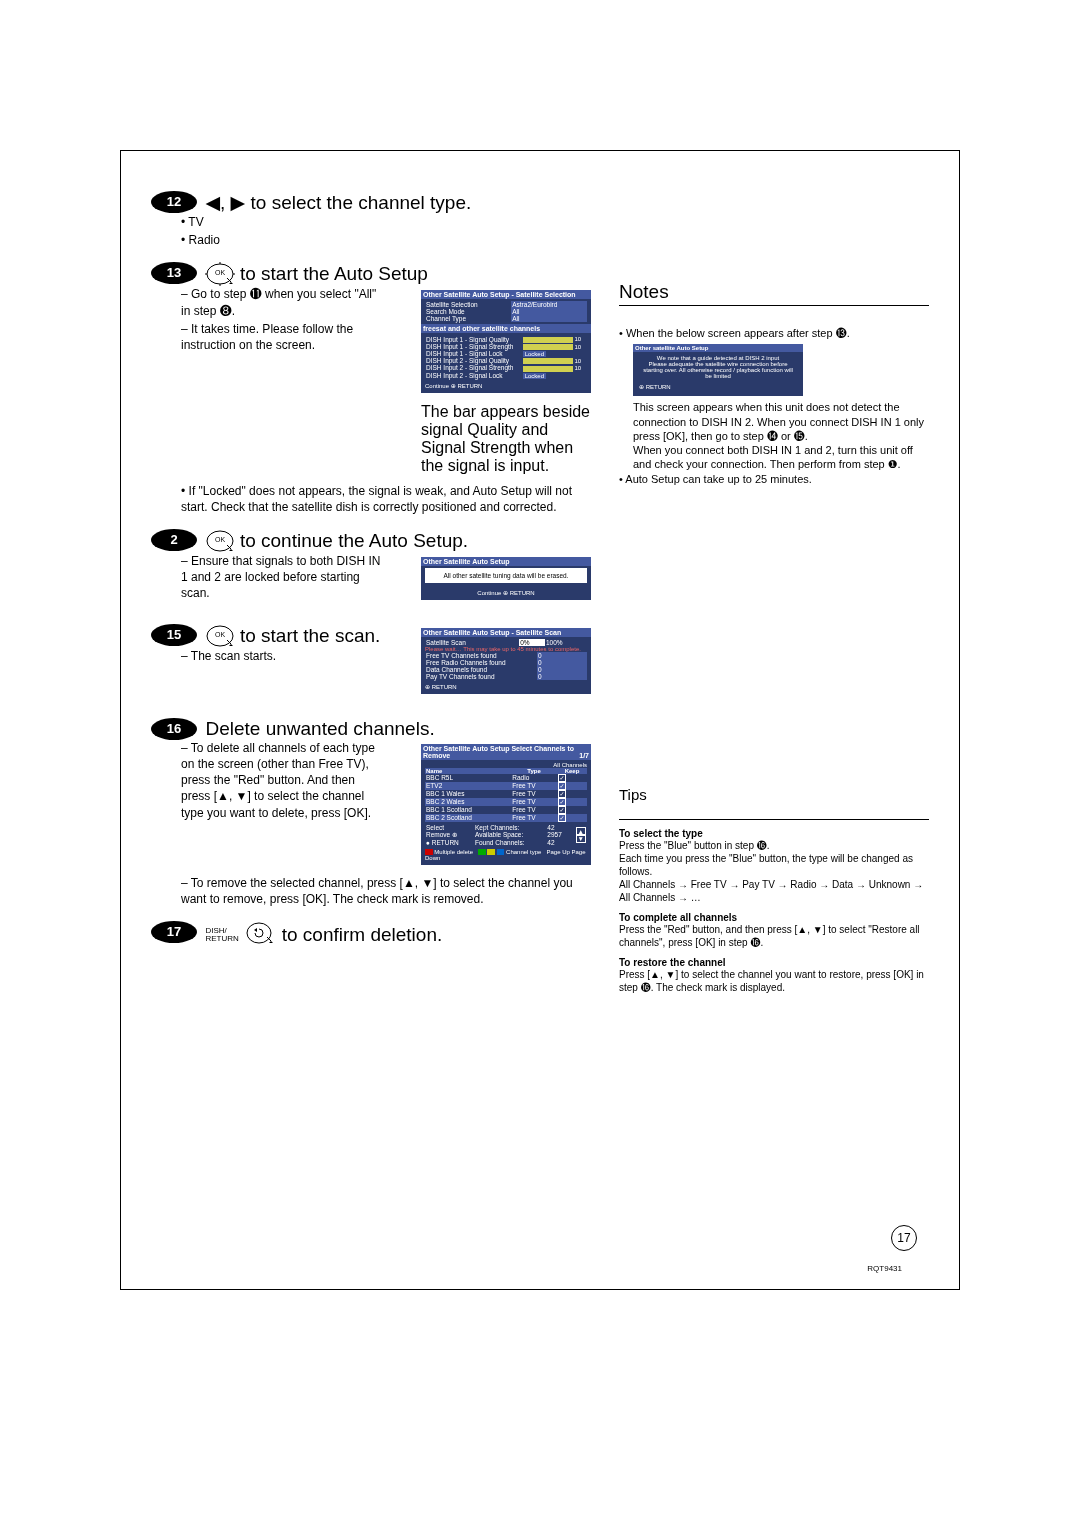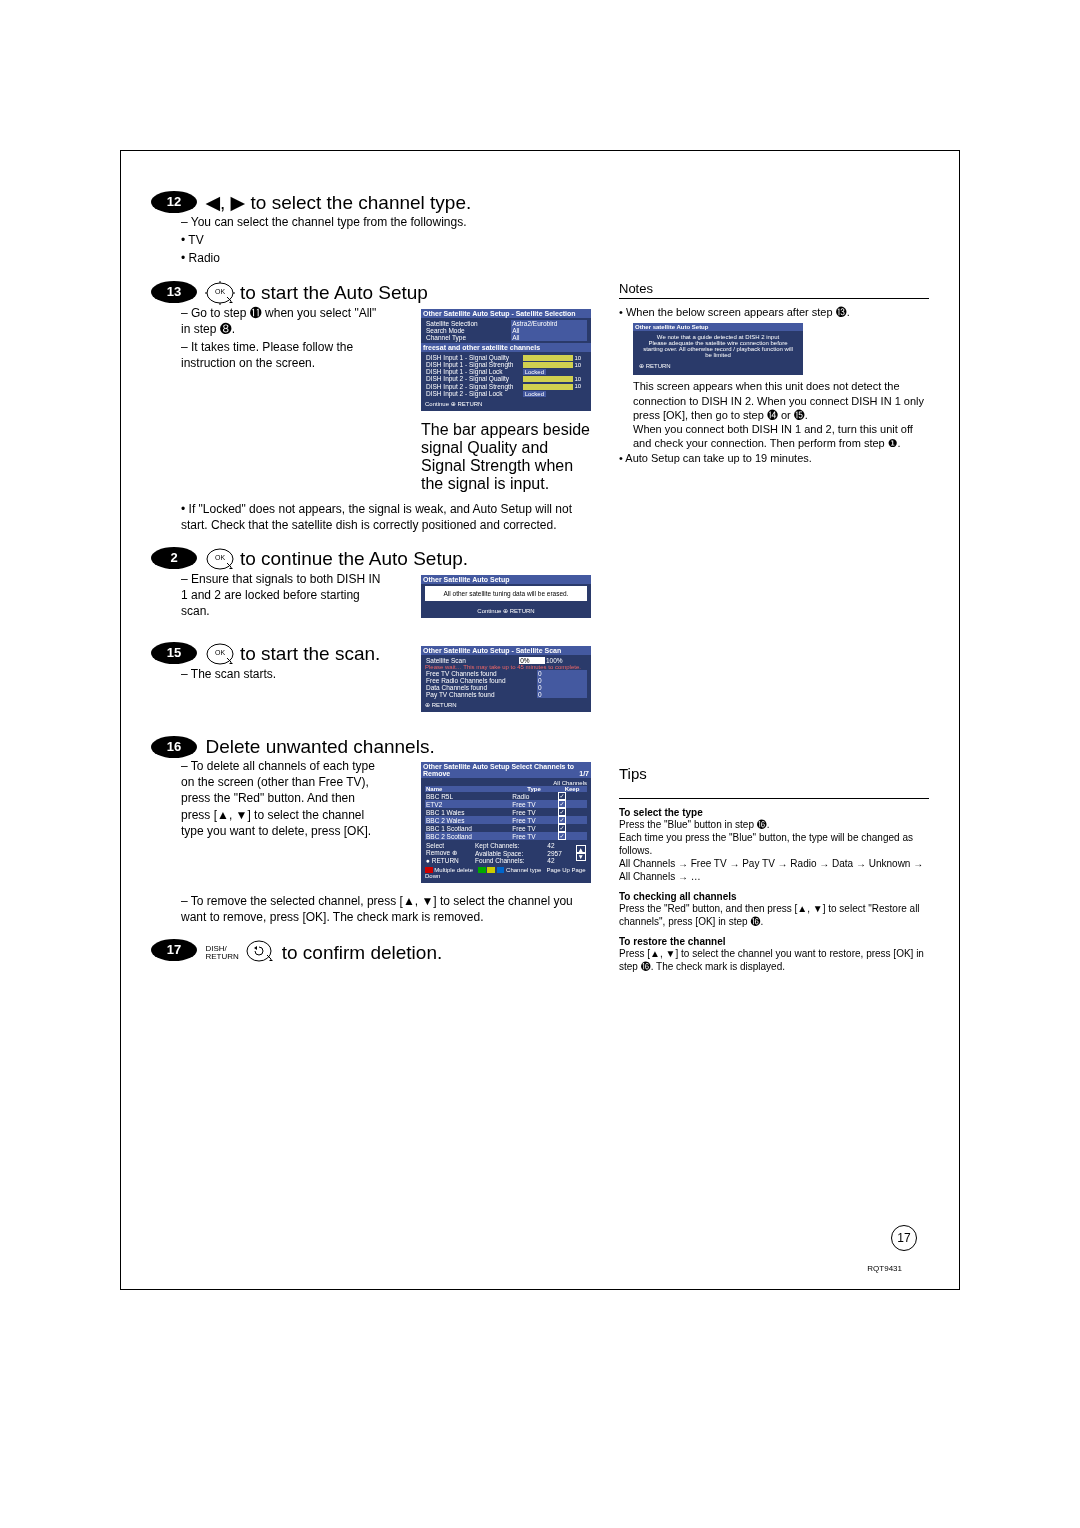--- a/index.html
+++ b/index.html
@@ -20,21 +20,21 @@
   .dot:before{content:"• "}
   .blue-box{background:#2a3a6a;color:#fff;font-size:7px;padding:4px;margin:4px 0 10px 0}
   .blue-box .hdr{background:#4459a0;color:#fff;font-size:7px;padding:1px 2px;margin:-4px -4px 2px -4px;font-weight:bold}
   .blue-box table{width:100%;border-collapse:collapse}
   .blue-box td{font-size:6.5px;padding:0 1px;color:#fff}
   .bar{display:inline-block;height:6px;background:#d0d050;width:50px;vertical-align:middle}
   .barnum{font-size:6px;color:#fff}
   .locked{background:#4459a0;padding:0 2px;font-size:6px}
   .bb-foot{font-size:6px;margin-top:3px}
   .tv-cap{font-size:16px;margin:2px 0 8px 0}
-  .notes-h{font-size:13px;border-bottom:1px solid #000;margin-bottom:6px;padding-bottom:2px}
+  .notes-h{font-size:19px;border-bottom:1px solid #000;margin-bottom:20px;padding-bottom:2px}
   .notes-p{font-size:11px;line-height:1.3}
   .note-box{background:#2a3a6a;color:#fff;font-size:6px;padding:6px;margin:4px 0}
   .note-box .nhdr{background:#4459a0;margin:-6px -6px 3px -6px;padding:1px 2px;font-size:6px;font-weight:bold}
   .tips-h{font-size:15px;margin:0 0 4px 0}
   .tips-sub{font-size:10px;font-weight:bold;margin-top:8px}
   .tips-p{font-size:10px;line-height:1.3}
   .chk{border:1px solid #fff;width:8px;height:8px;display:inline-block;text-align:center;line-height:7px;font-size:6px}
   .pg{position:absolute;right:42px;bottom:38px;width:26px;height:26px;border:1px solid #000;border-radius:50%;text-align:center;line-height:25px;font-size:12px}
   .doc-id{position:absolute;right:57px;bottom:16px;font-size:8px}
   .tv-table{width:100%;border-collapse:collapse;color:#fff;font-size:6px}
@@ -49,21 +49,20 @@
 <body>
 
 <div class="page">
  <div class="inner">
   <div class="col-left">
 
    <div class="step-row">
      <span class="num">12</span>
      <h2 class="sh"> ◀, ▶ to select the channel type.</h2>
      <ul class="desc">
-       <li class="dash">You can select the channel type from the followings.</li>
        <li class="dot">TV</li>
        <li class="dot">Radio</li>
      </ul>
    </div>
 
    <div class="step-row">
      <span class="num">13</span>
      <span class="ok">
        <svg width="30" height="24">
               <ellipse cx="15" cy="12" rx="13" ry="10" fill="none" stroke="#000" stroke-width="1"></ellipse>
@@ -316,30 +315,30 @@
     <div class="notes-h">Notes</div>
     <div class="notes-p dot">When the below screen appears after step ⓭.</div>
     <div class="note-box" style="width:170px;margin-left:14px">
       <div class="nhdr">Other satellite Auto Setup</div>
       <div style="text-align:center">We note that a guide detected at DISH 2 input</div>
       <div style="text-align:center">Please adequate the satellite wire connection before starting over. All otherwise record / playback function will be limited</div>
       <div style="margin-top:4px">⊕ <span>RETURN</span></div>
     </div>
     <div class="notes-p" style="margin-left:14px;white-space:pre-line">This screen appears when this unit does not detect the connection to DISH IN 2. When you connect DISH IN 1 only press [OK], then go to step ⓮ or ⓯.
 When you connect both DISH IN 1 and 2, turn this unit off and check your connection. Then perform from step ❶.</div>
-    <div class="notes-p dot">Auto Setup can take up to 19 minutes.</div>
+    <div class="notes-p dot">Auto Setup can take up to 25 minutes.</div>
 
     <div style="height:300px"></div>
 
     <div class="tips-h" style="border-bottom:1px solid #000;padding-bottom:16px">Tips</div>
     <div class="tips-sub">To select the type</div>
     <div class="tips-p" style="white-space:pre-line">Press the "Blue" button in step ⓰.
 Each time you press the "Blue" button, the type will be changed as follows.
 All Channels → Free TV → Pay TV → Radio → Data → Unknown → All Channels → …</div>
-    <div class="tips-sub">To checking all channels</div>
+    <div class="tips-sub">To complete all channels</div>
     <div class="tips-p" style="white-space:pre-line">Press the "Red" button, and then press [▲, ▼] to select "Restore all channels", press [OK] in step ⓰.</div>
     <div class="tips-sub">To restore the channel</div>
     <div class="tips-p" style="white-space:pre-line">Press [▲, ▼] to select the channel you want to restore, press [OK] in step ⓰. The check mark is displayed.</div>
   </div>
 
   <div class="clear"></div>
  </div>
  <div class="pg">17</div>
  <div class="doc-id">RQT9431</div>
 </div>

